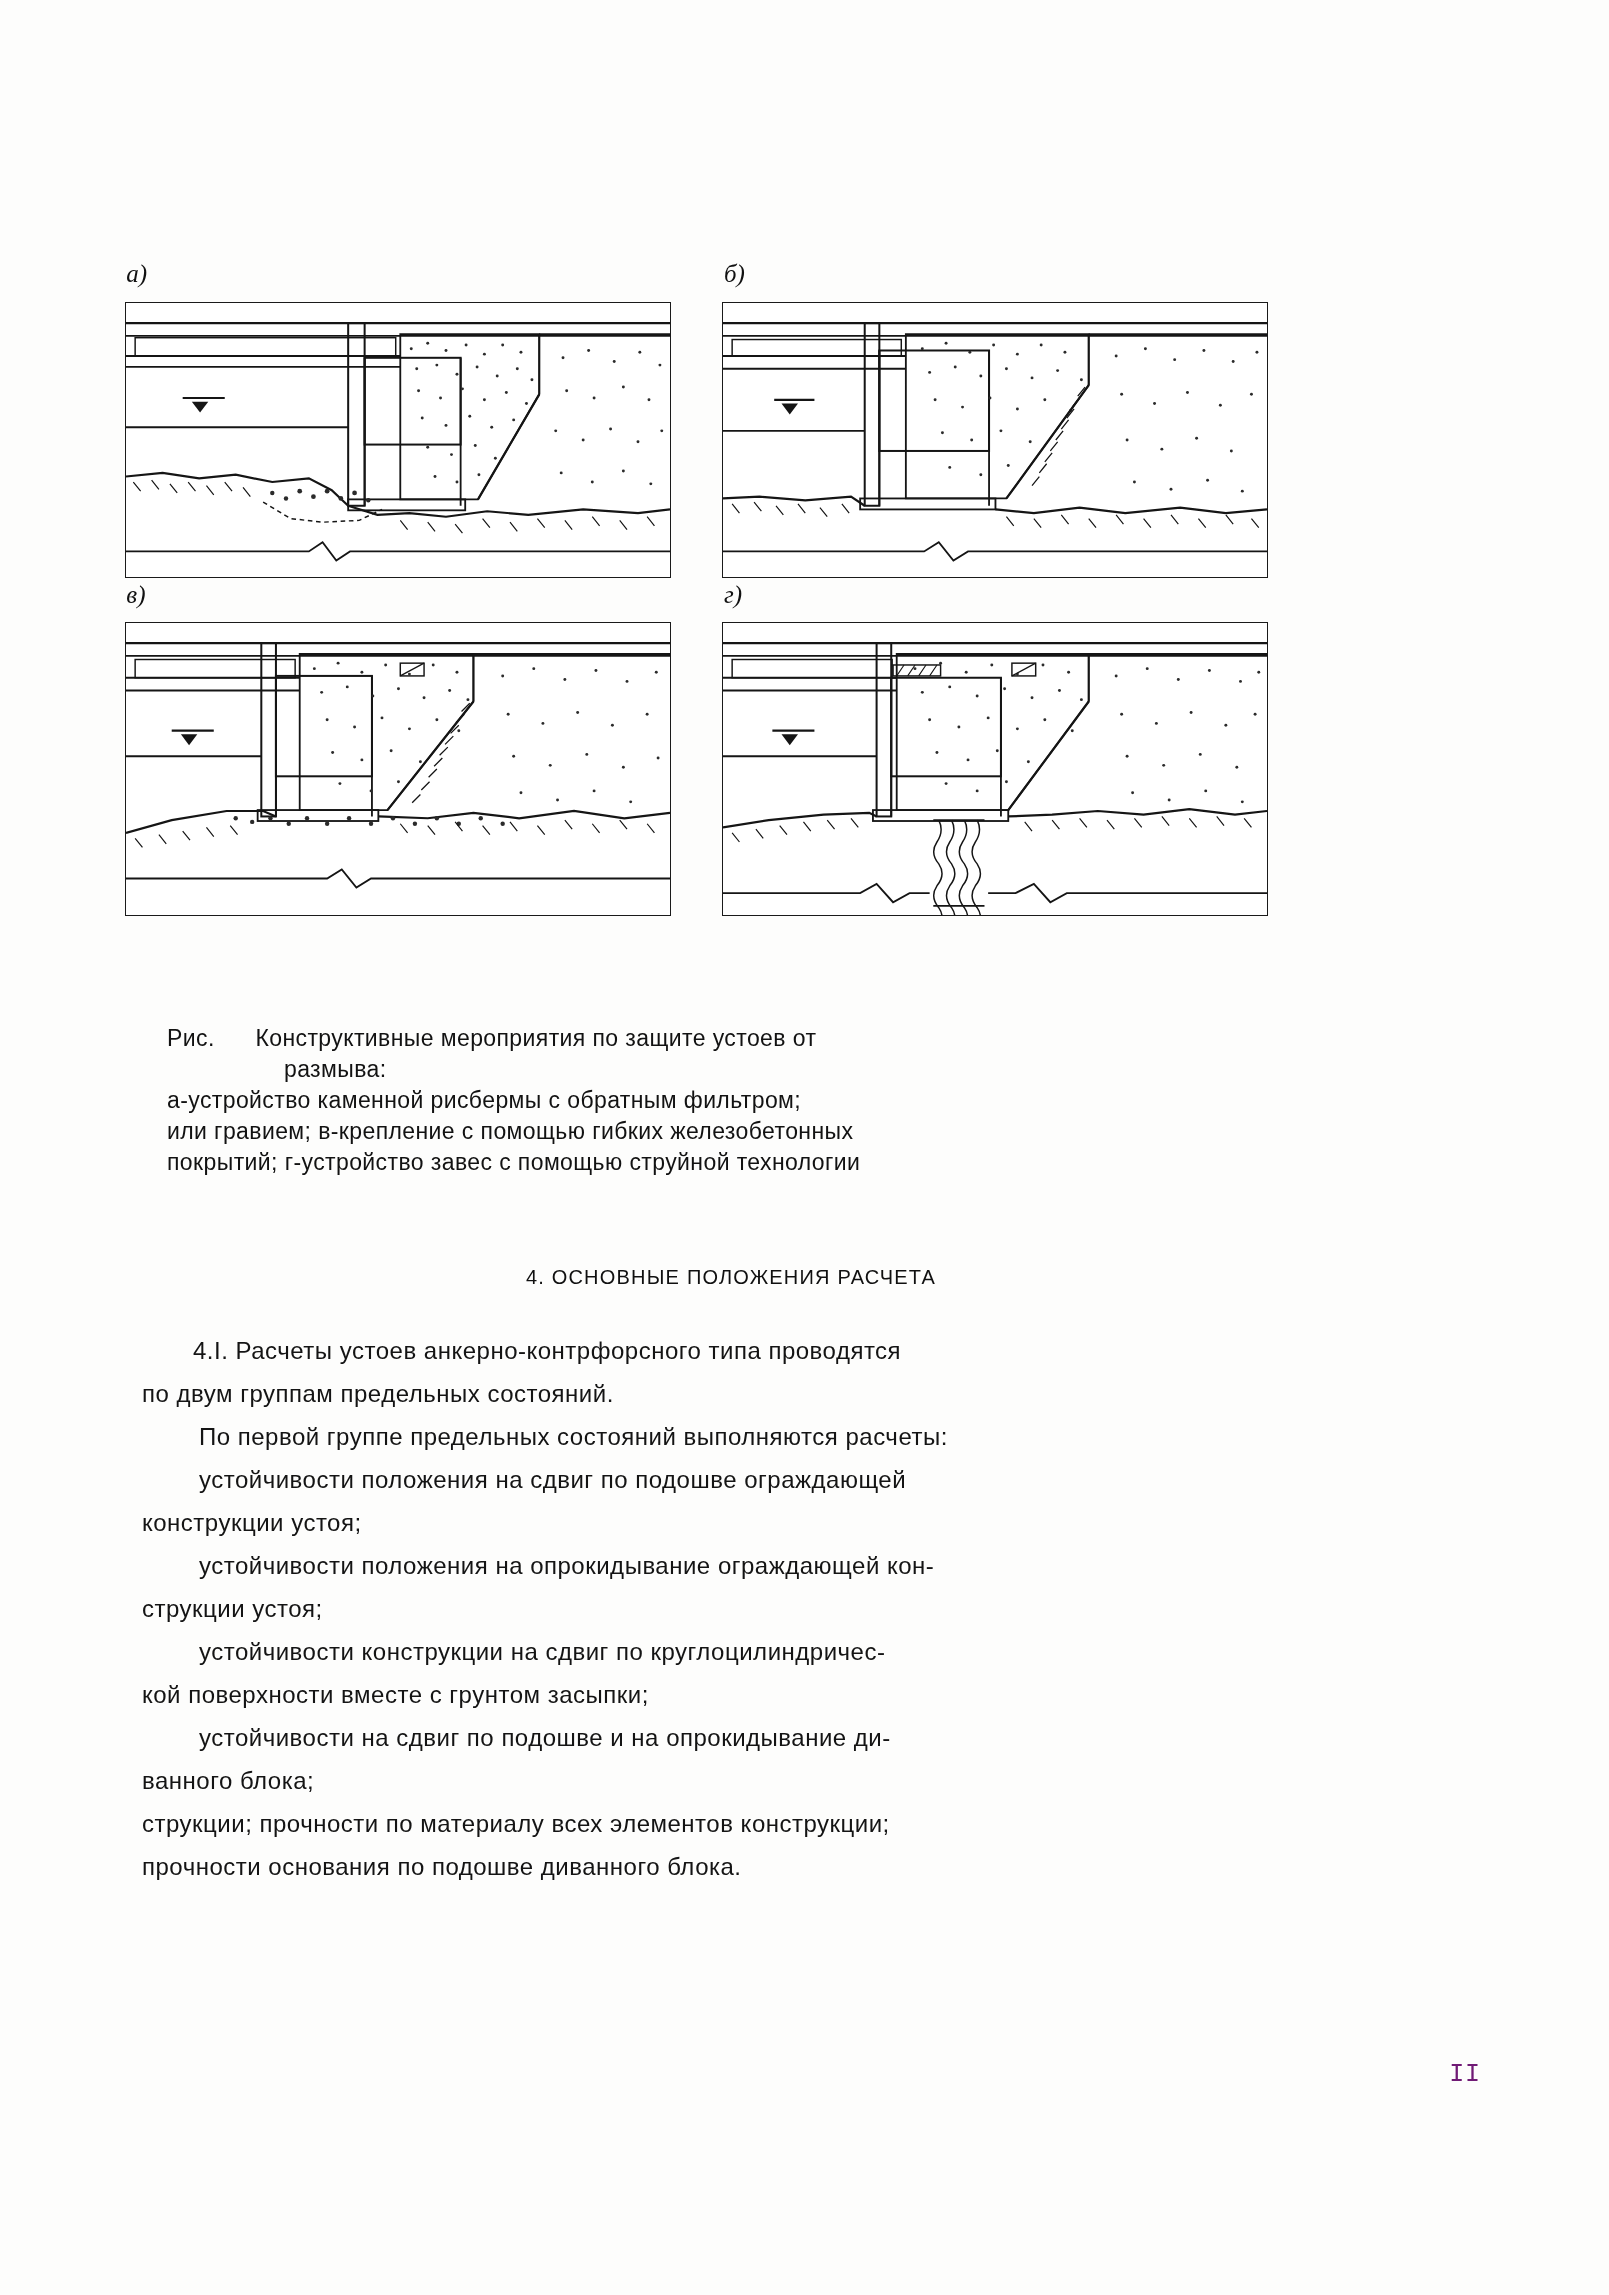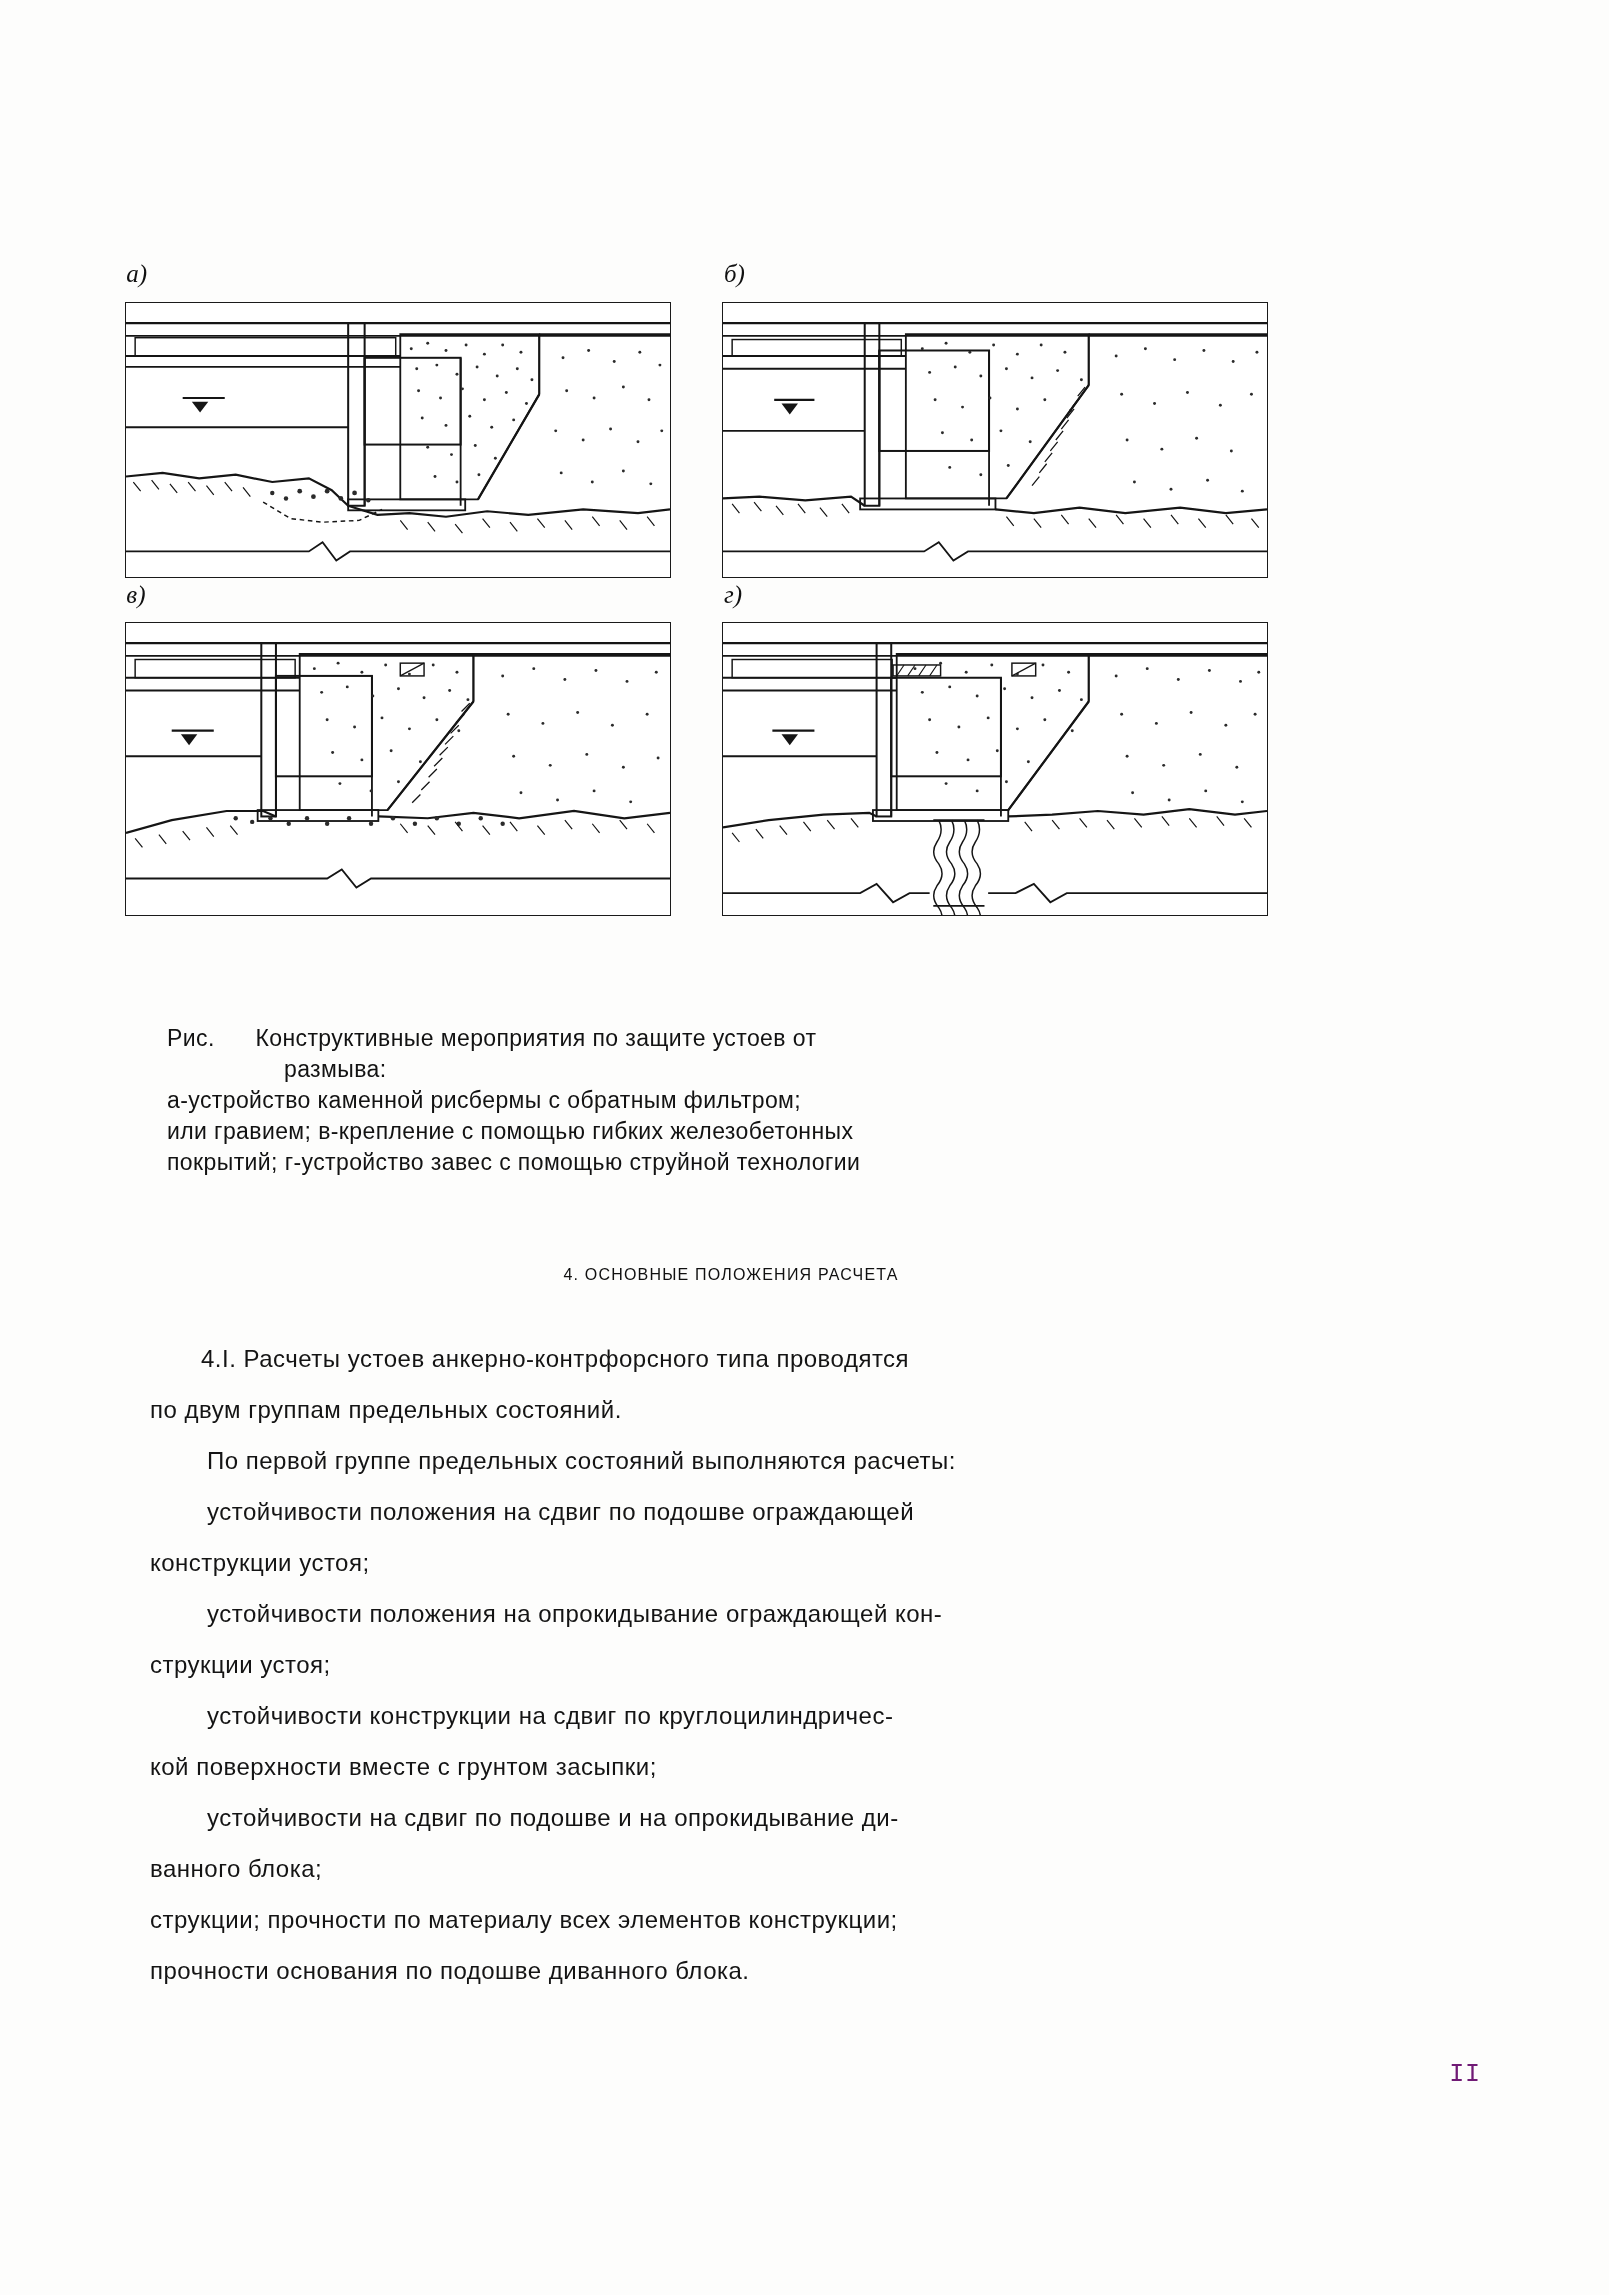--- a/index.html
+++ b/index.html
@@ -77,39 +77,39 @@
   .cap-indent { padding-left: 117px; display: block; white-space: pre; }
 
   
   .section-title {
     position: absolute;
     left: 0;
     top: 1266px;
     width: 1462px;
     text-align: center;
     font-family: "Liberation Sans", sans-serif;
-    font-size: 16px;
+    font-size: 20px;
     letter-spacing: 1.2px;
     color: #101010;
   }
 
   
   .body-text {
     position: absolute;
     left: 142px;
     top: 1329px;
     width: 1325px;
     font-family: "Liberation Sans", sans-serif;
     font-size: 24px;
     line-height: 43px;
     letter-spacing: 0.5px;
     color: #141414;
   }
   .body-text p {
-    margin: 8px;
+    margin: 0;
     white-space: pre-wrap;
   }
   .ind1 { text-indent: 51px; }
   .ind2 { text-indent: 57px; }
 
   .page-number {
     position: absolute;
     right: 128px;
     top: 2060px;
     font-family: Liberation Mono, monospace;

